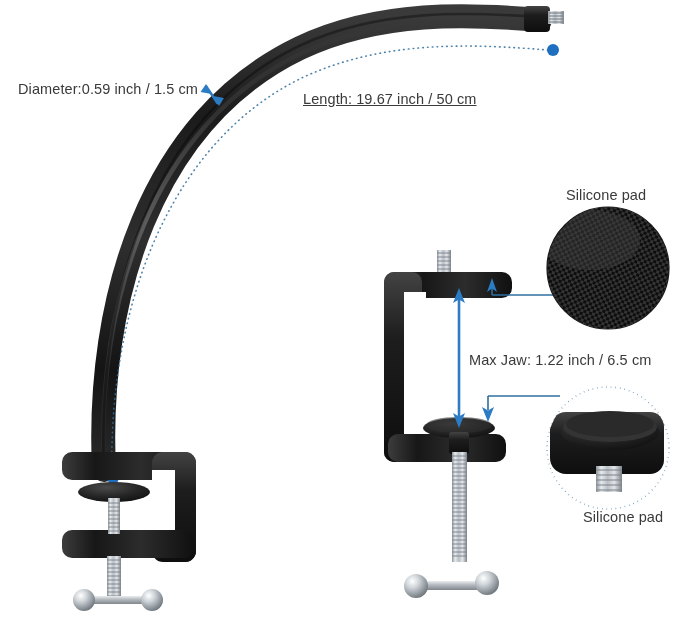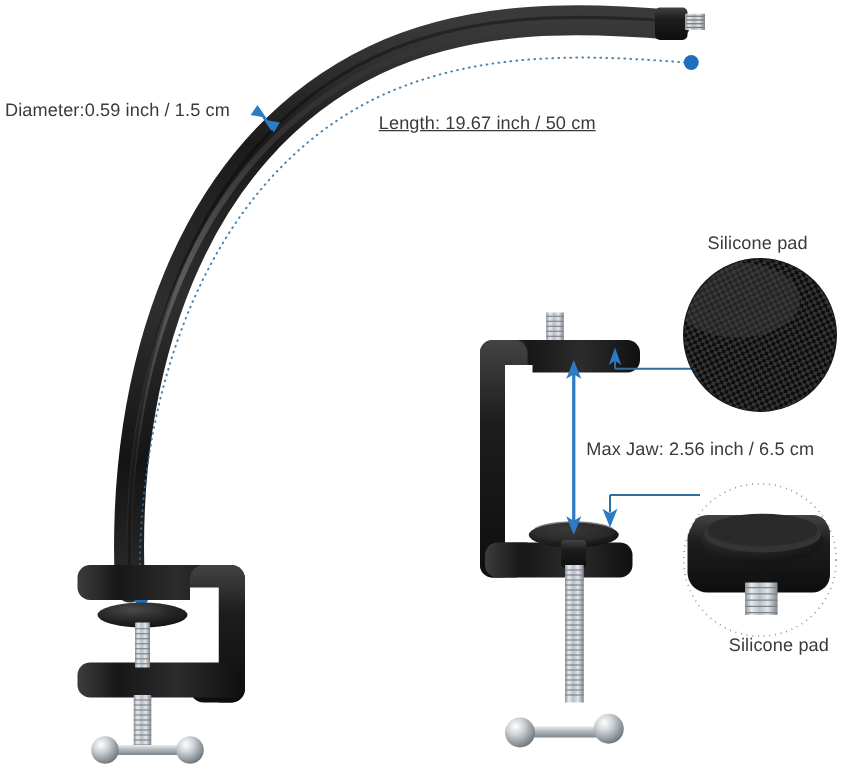--- a/index.html
+++ b/index.html
@@ -13,21 +13,21 @@
   #stage{position:absolute;left:0;top:0;width:679px;height:618px;}
   svg#art{position:absolute;left:0;top:0;width:679px;height:618px;}
   .lbl{
     position:absolute;
     color:#3a3a3a;
     font-size:14.5px;
     letter-spacing:.1px;
     white-space:nowrap;
     line-height:1;
   }
-  #lbl-diameter{left:4px;top:82px;text-align:right;}
+  #lbl-diameter{left:18px;top:82px;text-align:right;}
   #lbl-length{left:303px;top:92px;text-decoration:underline;}
   #lbl-maxjaw{left:469px;top:353px;}
   #lbl-pad-top{left:566px;top:188px;}
   #lbl-pad-bottom{left:583px;top:510px;}
 </style>
 </head>
 <body>
 
 <div id="stage">
 
@@ -268,17 +268,17 @@
           <line x1="596" y1="485" x2="622" y2="485"></line>
           <line x1="596" y1="490" x2="622" y2="490"></line>
         </g>
       </g>
     </g>
 
   </svg>
 
   <div class="lbl" id="lbl-diameter">Diameter:0.59 inch  / 1.5 cm</div>
   <div class="lbl" id="lbl-length">Length: 19.67 inch / 50 cm</div>
-  <div class="lbl" id="lbl-maxjaw">Max Jaw: 2.56 inch / 6.5 cm</div>
+  <div class="lbl" id="lbl-maxjaw">Max Jaw: 1.22 inch / 6.5 cm</div>
   <div class="lbl" id="lbl-pad-top">Silicone pad</div>
   <div class="lbl" id="lbl-pad-bottom">Silicone pad</div>
 
 </div>
 
 </body></html>

